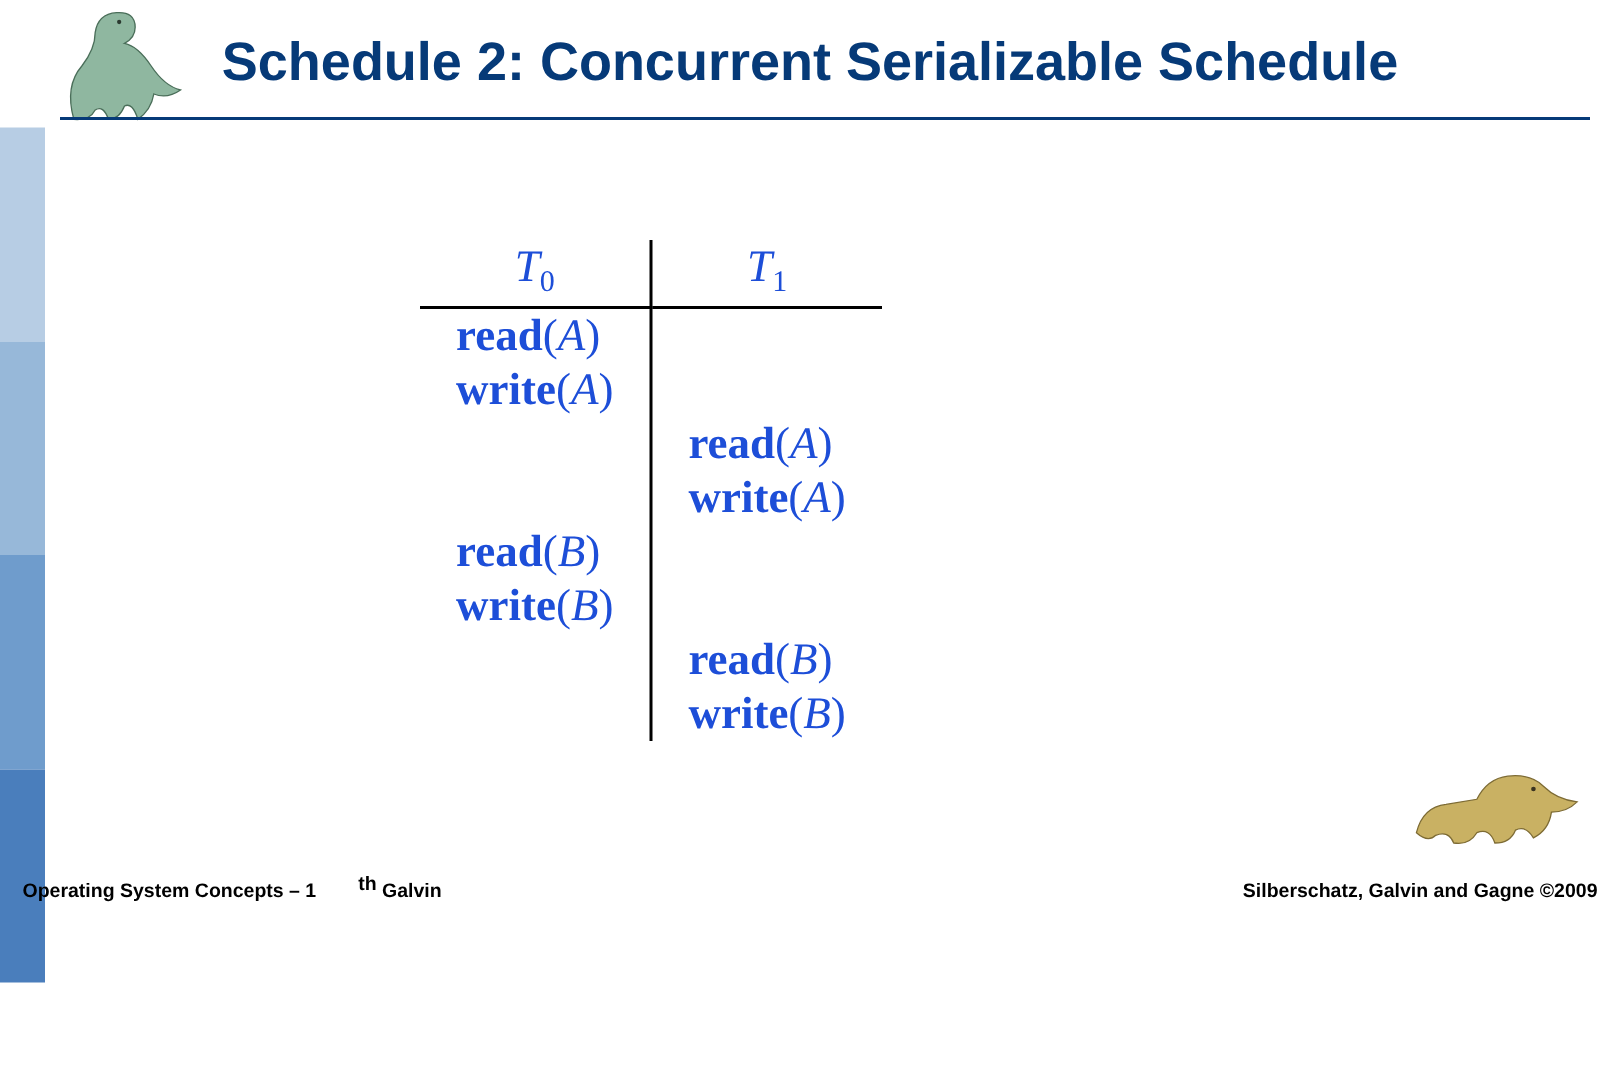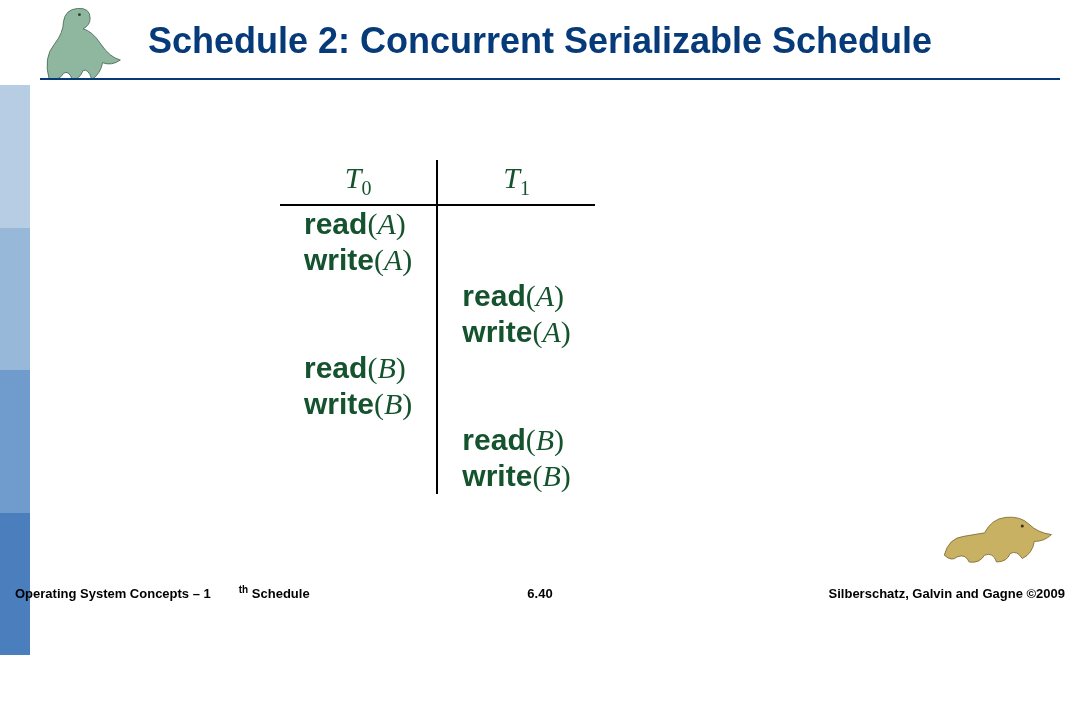--- a/index.html
+++ b/index.html
@@ -67,21 +67,21 @@
   }
 
   .footer-left {
     position: absolute;
     left: 15px;
     bottom: 12px;
     font-size: 13px;
     font-weight: bold;
     color: #000;
   }
-  .footer-left sup { font-size: 10px; padding-left: 28px; }
+  .footer-left sup { font-size: 13px; padding-left: 28px; }
   .footer-center {
     position: absolute;
     left: 0;
     width: 1080px;
     bottom: 12px;
     text-align: center;
     font-size: 13px;
     font-weight: bold;
     color: #000;
   }
@@ -100,40 +100,40 @@
     top: 160px;
     left: 280px;
     font-family: "Times New Roman", Times, serif;
   }
   .schedule table {
     border-collapse: collapse;
   }
   .schedule td {
     padding: 1px 24px 1px 24px;
     font-size: 30px;
-    color: #14532d;
+    color: #1d4ed8;
     vertical-align: top;
     white-space: nowrap;
   }
   .schedule .hdr td {
     border-bottom: 2px solid #000;
     text-align: center;
     font-style: italic;
     padding-bottom: 4px;
   }
   .schedule .hdr td .sub {
     font-style: normal;
     font-size: 20px;
     vertical-align: sub;
   }
   .colsep {
     border-right: 2px solid #000;
   }
   .mono {
-    font-family: Liberation Sans, sans-serif;
+    font-family: Liberation Serif, serif;
     font-weight: bold;
     font-style: normal;
   }
   .ital { font-style: italic; font-family: "Times New Roman", serif; font-weight: normal;}
 </style>
 </head>
 <body>
 
 <div class="slide">
 
@@ -200,18 +200,17 @@
         </tbody>
     </table>
   </div>
 
   <svg class="dino-bottom" viewBox="0 0 140 80">
     <path d="M5 60 Q10 40 28 38 Q40 36 52 34 Q60 18 76 16 Q94 14 104 24 Q114 34 130 36 Q122 44 110 44 Q108 58 96 64 Q90 54 82 58 Q78 68 66 68 Q62 56 52 60 Q46 70 34 68 Q30 58 20 62 Q14 68 5 60 Z" fill="#c9b163" stroke="#7d6b34" stroke-width="1"></path>
     <circle cx="96" cy="26" r="1.8" fill="#3a3320"></circle>
   </svg>
 
   <div class="footer-left">
-    <span>Operating System Concepts – 1</span><sup>th</sup><span> Schedule</span>
+    <span>Operating System Concepts – 1</span><sup>th</sup><span> Galvin</span>
   </div>
-  <div class="footer-center">6.40</div>
   <div class="footer-right">Silberschatz, Galvin and Gagne ©2009</div>
 
 </div>
 
 </body></html>

